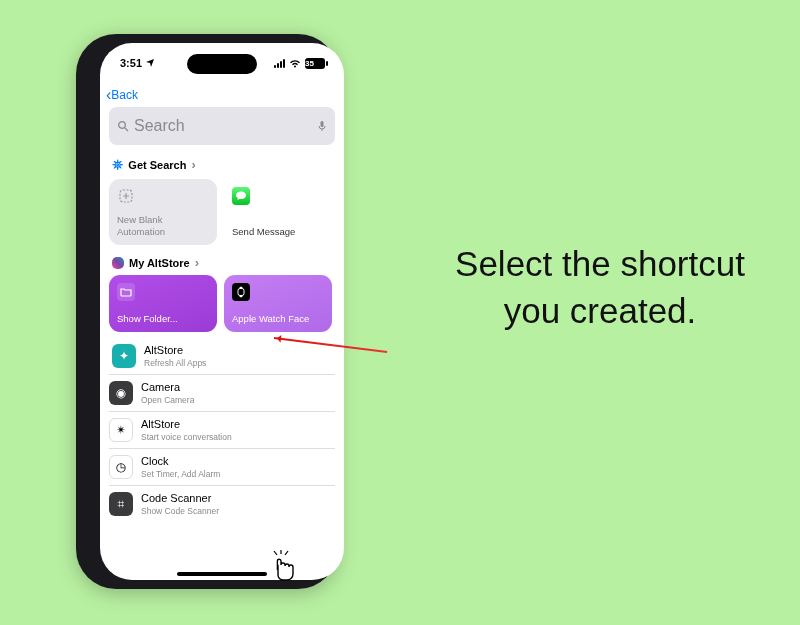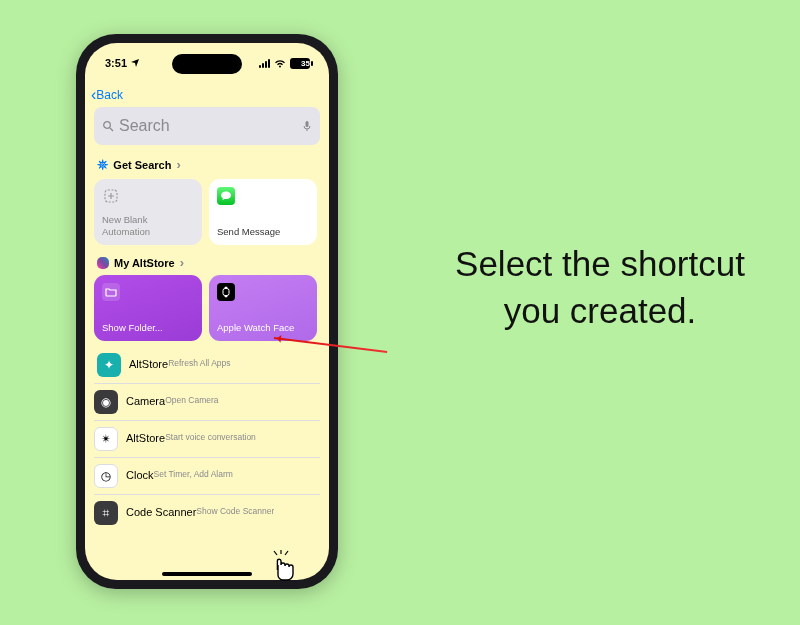--- a/index.html
+++ b/index.html
@@ -17,26 +17,27 @@
     width: 262px;
     height: 555px;
     background: #1a1a1e;
     border-radius: 40px;
     padding: 9px;
     box-shadow: 0 4px 20px rgba(0,0,0,0.25);
   }
   .screen {
     width: 100%;
     height: 100%;
-    background: #fef9c3;
+    background: #ffffff;
     border-radius: 32px;
     overflow: hidden;
     position: relative;
     display: flex;
     flex-direction: column;
+    margin-left: 15px;
   }
   .notch {
     position: absolute;
     top: 11px;
     left: 50%;
     transform: translateX(-50%);
     width: 70px;
     height: 20px;
     background: #000;
     border-radius: 12px;
@@ -56,21 +57,21 @@
   .status-right { display: flex; align-items: center; gap: 4px; }
   .signal-dots { display: flex; gap: 1px; align-items: flex-end; }
   .signal-dots span { width: 2px; background:#000; border-radius:1px; }
   .signal-dots span:nth-child(1){height:3px}.signal-dots span:nth-child(2){height:5px}.signal-dots span:nth-child(3){height:7px}.signal-dots span:nth-child(4){height:9px}
   .wifi-icon { width:12px; height:9px; }
   .battery-pill {
     display:flex; align-items:center; gap:1px;
   }
   .battery-body {
     width: 20px; height: 11px; border-radius: 3px; background:#000;
-    display:flex; align-items:center; justify-content:flex-end; color:#fff;
+    display:flex; align-items:center; justify-content:flex-start; color:#fff;
     font-size:8px; font-weight:700;
   }
 
   .nav-back {
     padding: 0 8px 0 6px;
     height: 24px;
     display: flex;
     align-items: center;
     color: #007aff;
     font-size: 12px;
@@ -136,21 +137,21 @@
     font-size: 9.5px;
     font-weight:500;
     color:#333;
     line-height:1.2;
   }
   .card.gray .card-label { color:#888; }
 
   .tile-row { display:flex; gap:7px; margin-bottom:10px; overflow:hidden; }
   .tile {
     flex: 0 0 108px;
-    height: 66px;
+    height: 57px;
     border-radius:11px;
     padding:8px;
     display:flex; flex-direction:column;
     color:#fff;
   }
   .tile.purpleA { background: linear-gradient(160deg,#b24de8,#9b3cd6); }
   .tile.purpleB { background: linear-gradient(160deg,#c57df2,#b06ae9); }
   .tile .tile-icon {
     width:18px; height:18px; border-radius:4px;
     background: rgba(255,255,255,0.15);
@@ -171,21 +172,21 @@
   }
   .app-row + .app-row { border-top: 0.5px solid #dcdce1; margin-left: 30px; padding-left:0; }
   .app-list .app-row:first-child { padding-top: 2px; }
   .app-icon {
     width:24px; height:24px; border-radius:6px;
     background:#e7e7ec;
     display:flex; align-items:center; justify-content:center;
     flex-shrink:0;
     font-size:12px;
   }
-  .app-text { display:flex; flex-direction:row; line-height:1.2; overflow:hidden; }
+  .app-text { display:flex; flex-direction:column; line-height:1.2; overflow:hidden; }
   .app-name { font-size:11px; font-weight:500; color:#000; }
   .app-sub { font-size:8.5px; color:#8a8a8e; white-space:nowrap; overflow:hidden; text-overflow:ellipsis; }
 
   .home-indicator {
     position:absolute; bottom:4px; left:50%; transform:translateX(-50%);
     width: 90px; height:4px; background:#000; border-radius:2px;
   }
 
   .pointer {
     position:absolute;

